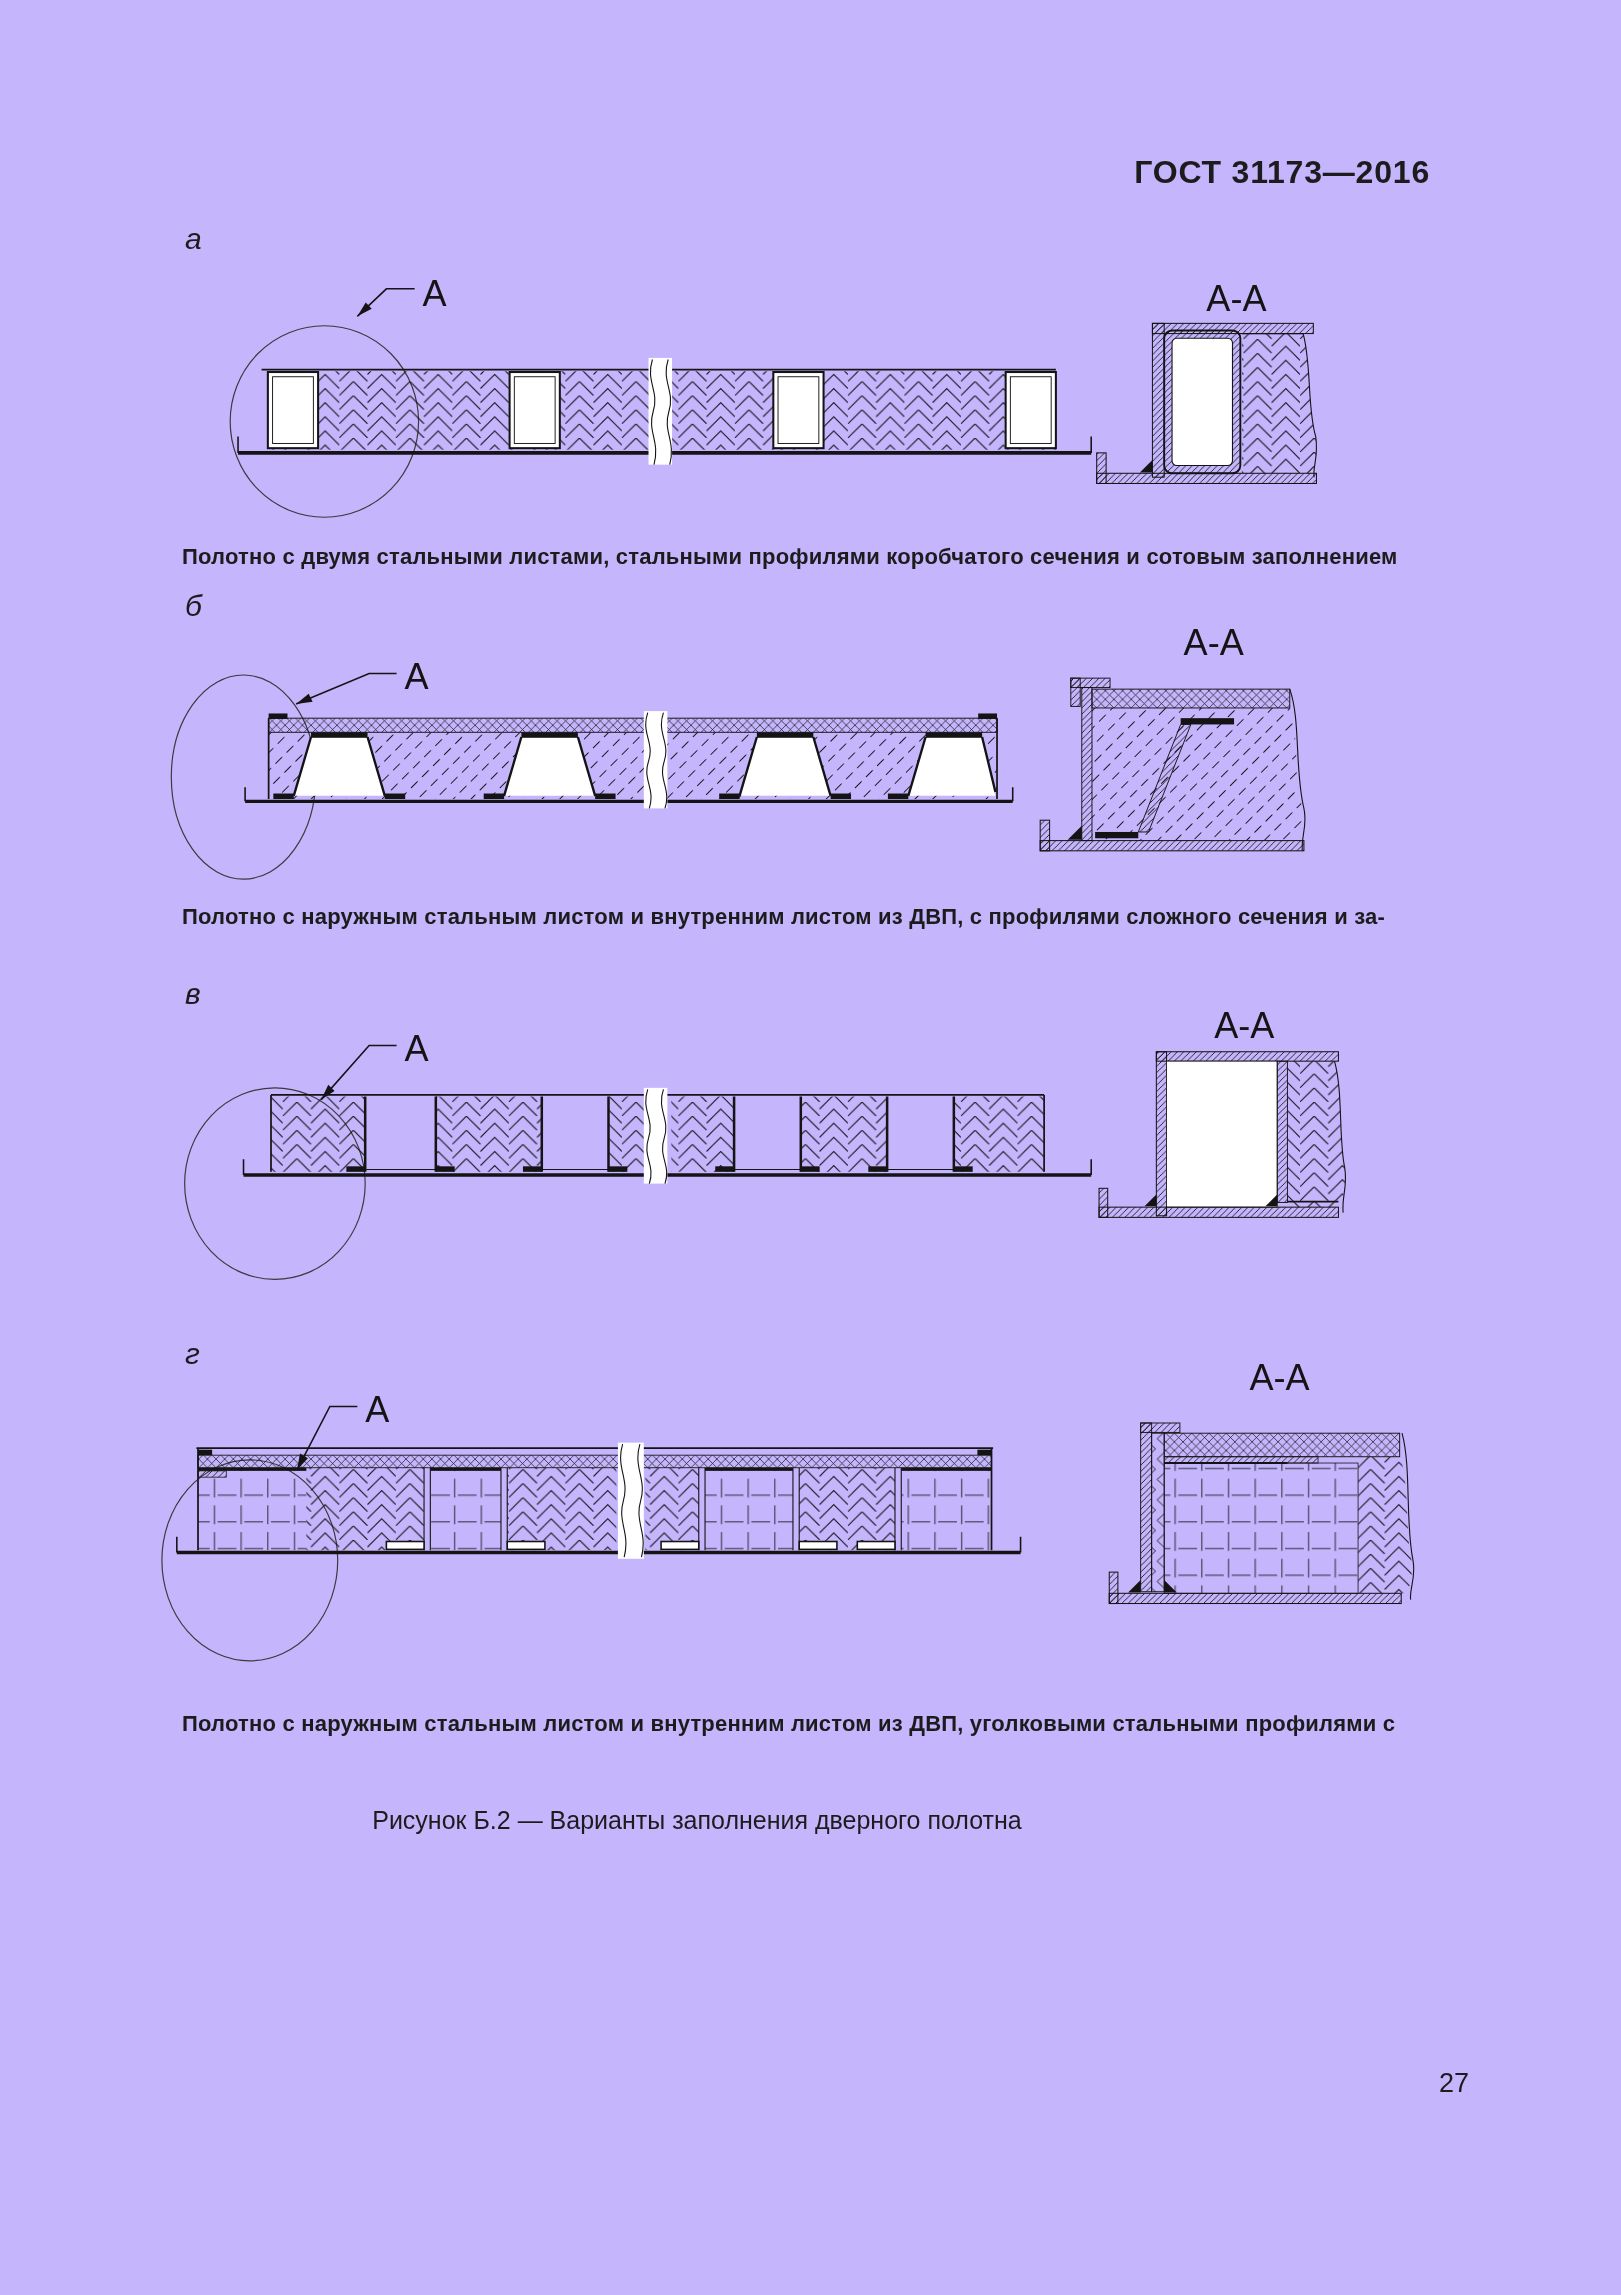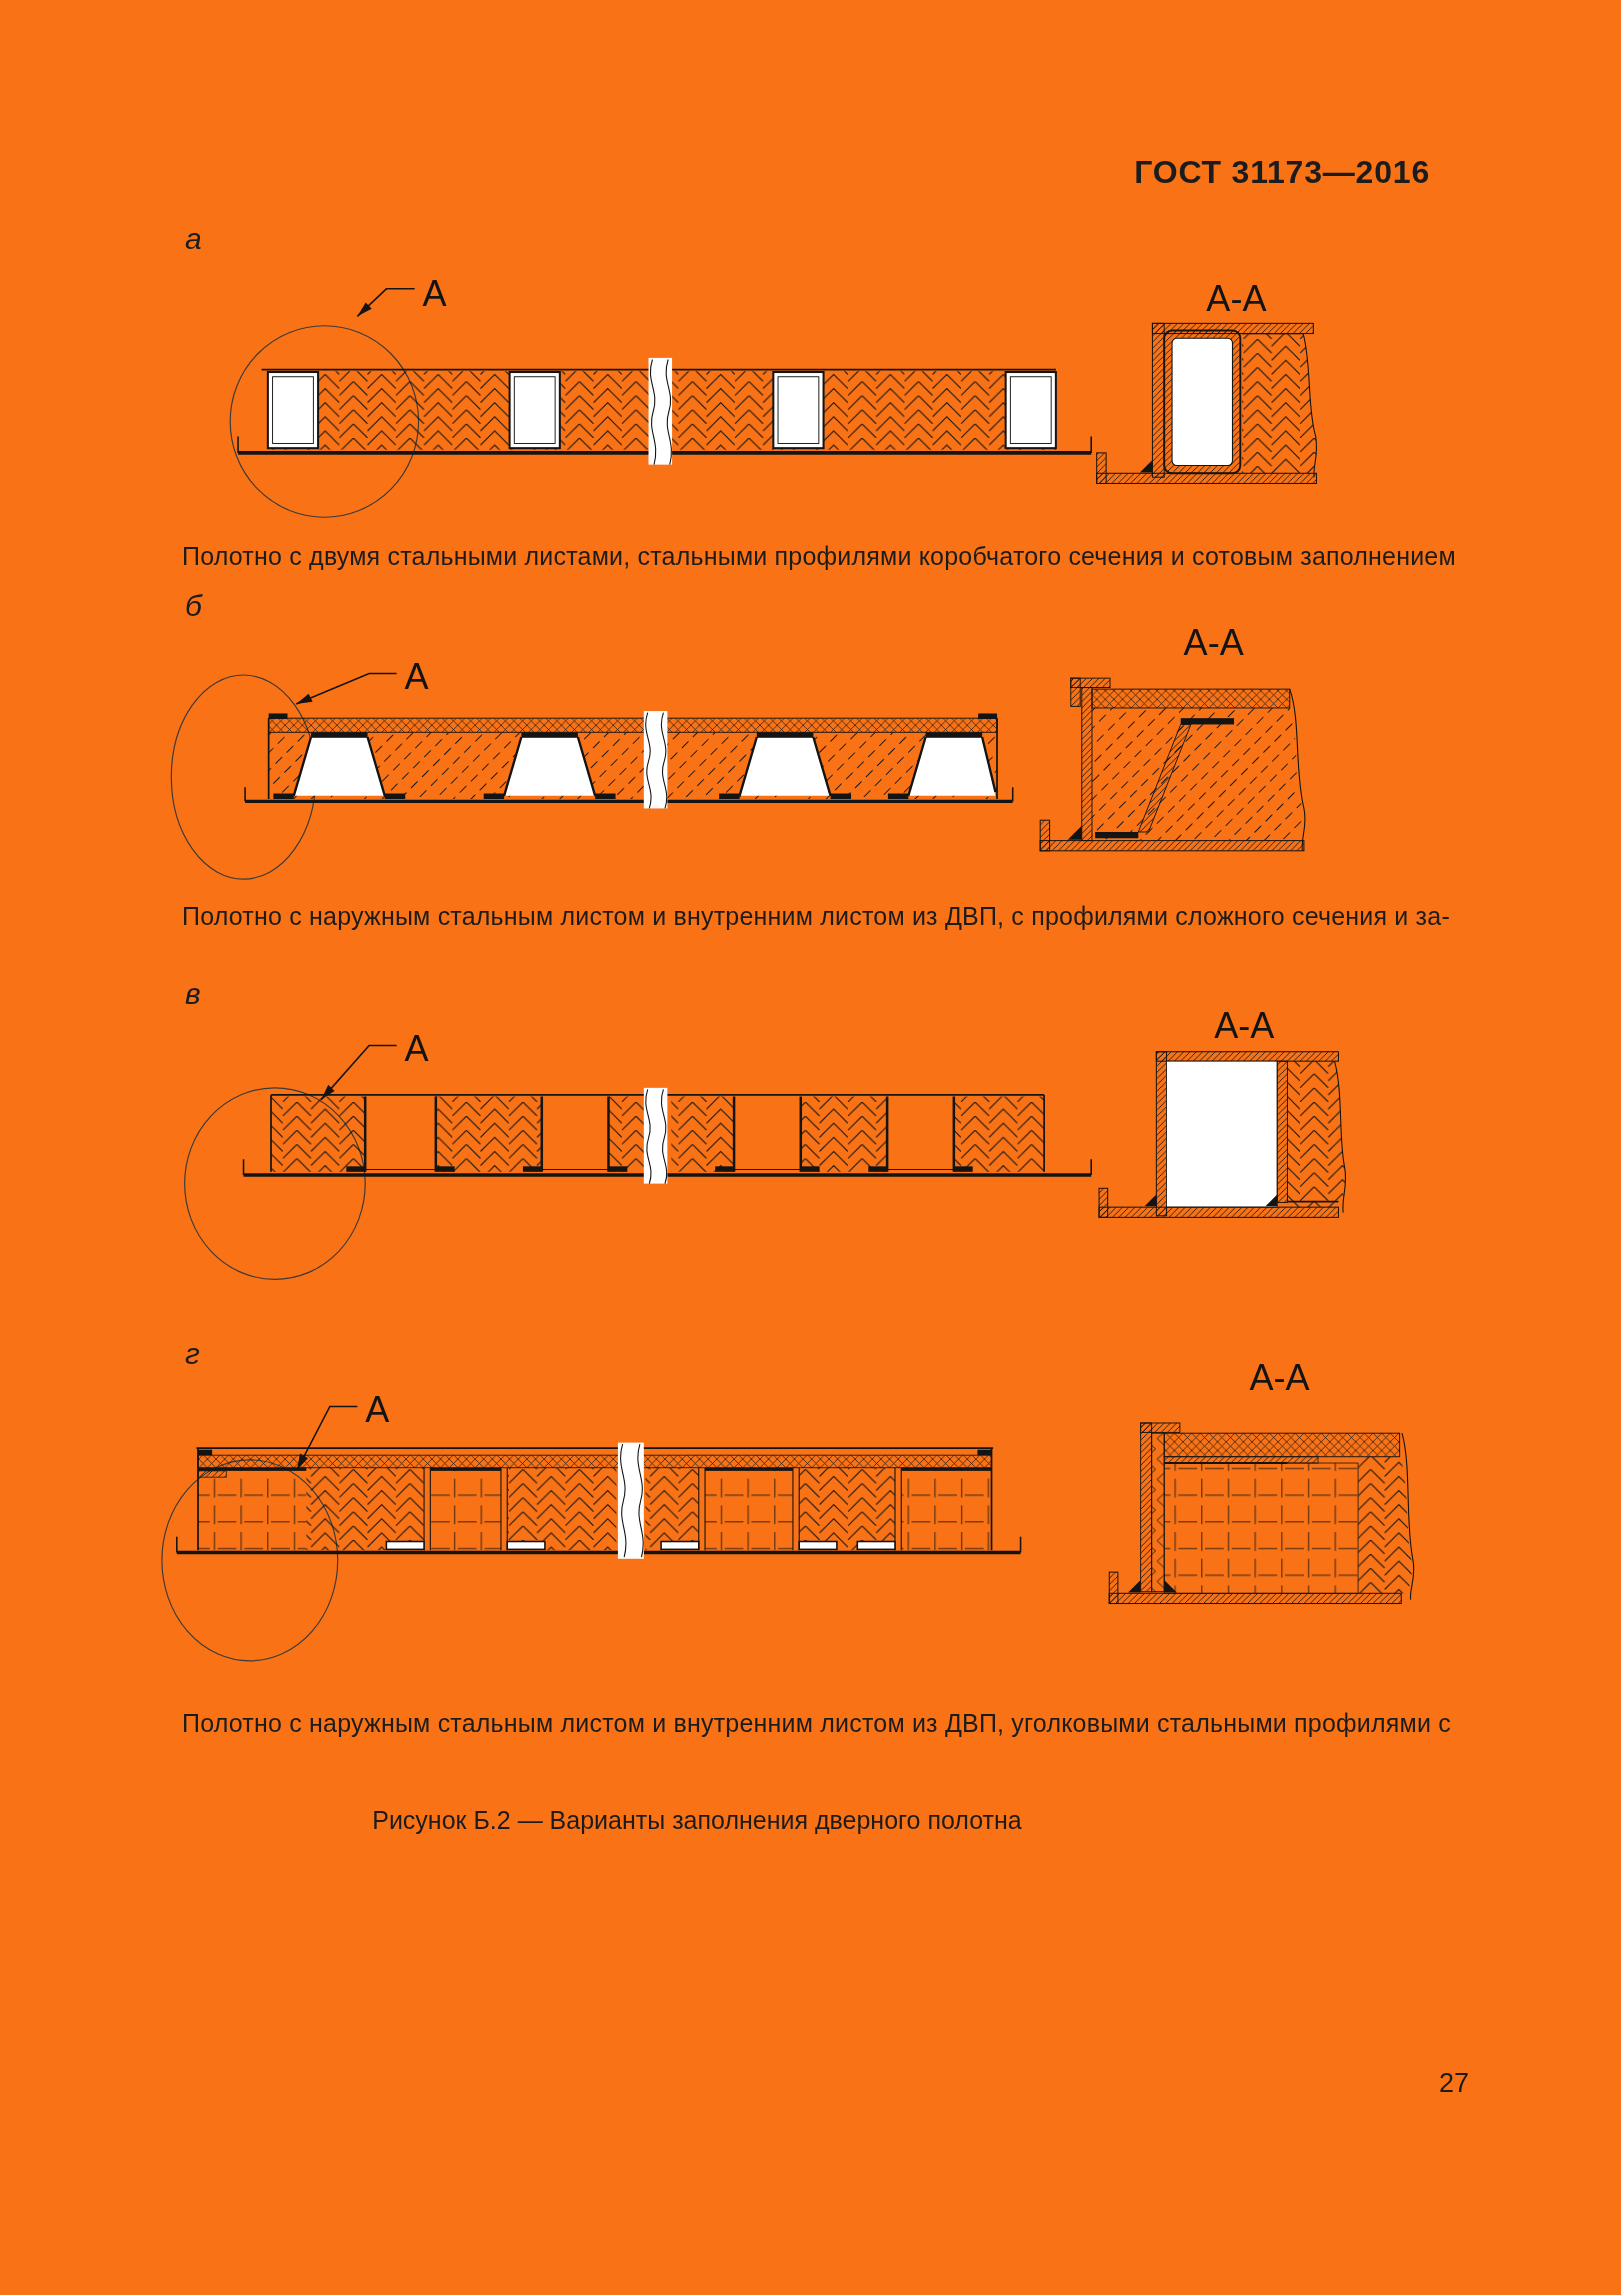--- a/index.html
+++ b/index.html
@@ -1,38 +1,39 @@
 <!DOCTYPE html>
 <html style="font-size:12.6px"><head>
 <meta charset="utf-8">
 <style>
   html,body{margin:0;padding:0;background:#e8e8e8;}
   .page{
     position:relative;
     width:1622px;height:2295px;
-    background:#f97316;
+    background:#c4b5fd;
     font-family:"Liberation Sans", sans-serif;
     color:#1c1c1c;
     overflow:hidden;
   }
   .abs{position:absolute;}
   .doc-number{
     top:154px;left:0;width:1430px;
     text-align:right;
     font-size:32px;font-weight:bold;letter-spacing:0.8px;
   }
   .variant-label{
     left:185px;
     font-size:30px;
     font-style:italic;
   }
   .cap{
     left:118px;width:1405px;
-    font-size:25px;line-height:33px;
+    font-size:22px;line-height:33px;
     letter-spacing:0.2px;
+    font-weight:bold;
   }
   .cap .indent{padding-left:64px;}
   .figure-caption{
     top:1806px;left:0;width:1394px;
     text-align:center;
     font-size:25px;
   }
   .page-number{
     top:2068px;left:1391px;
     font-size:27px;

